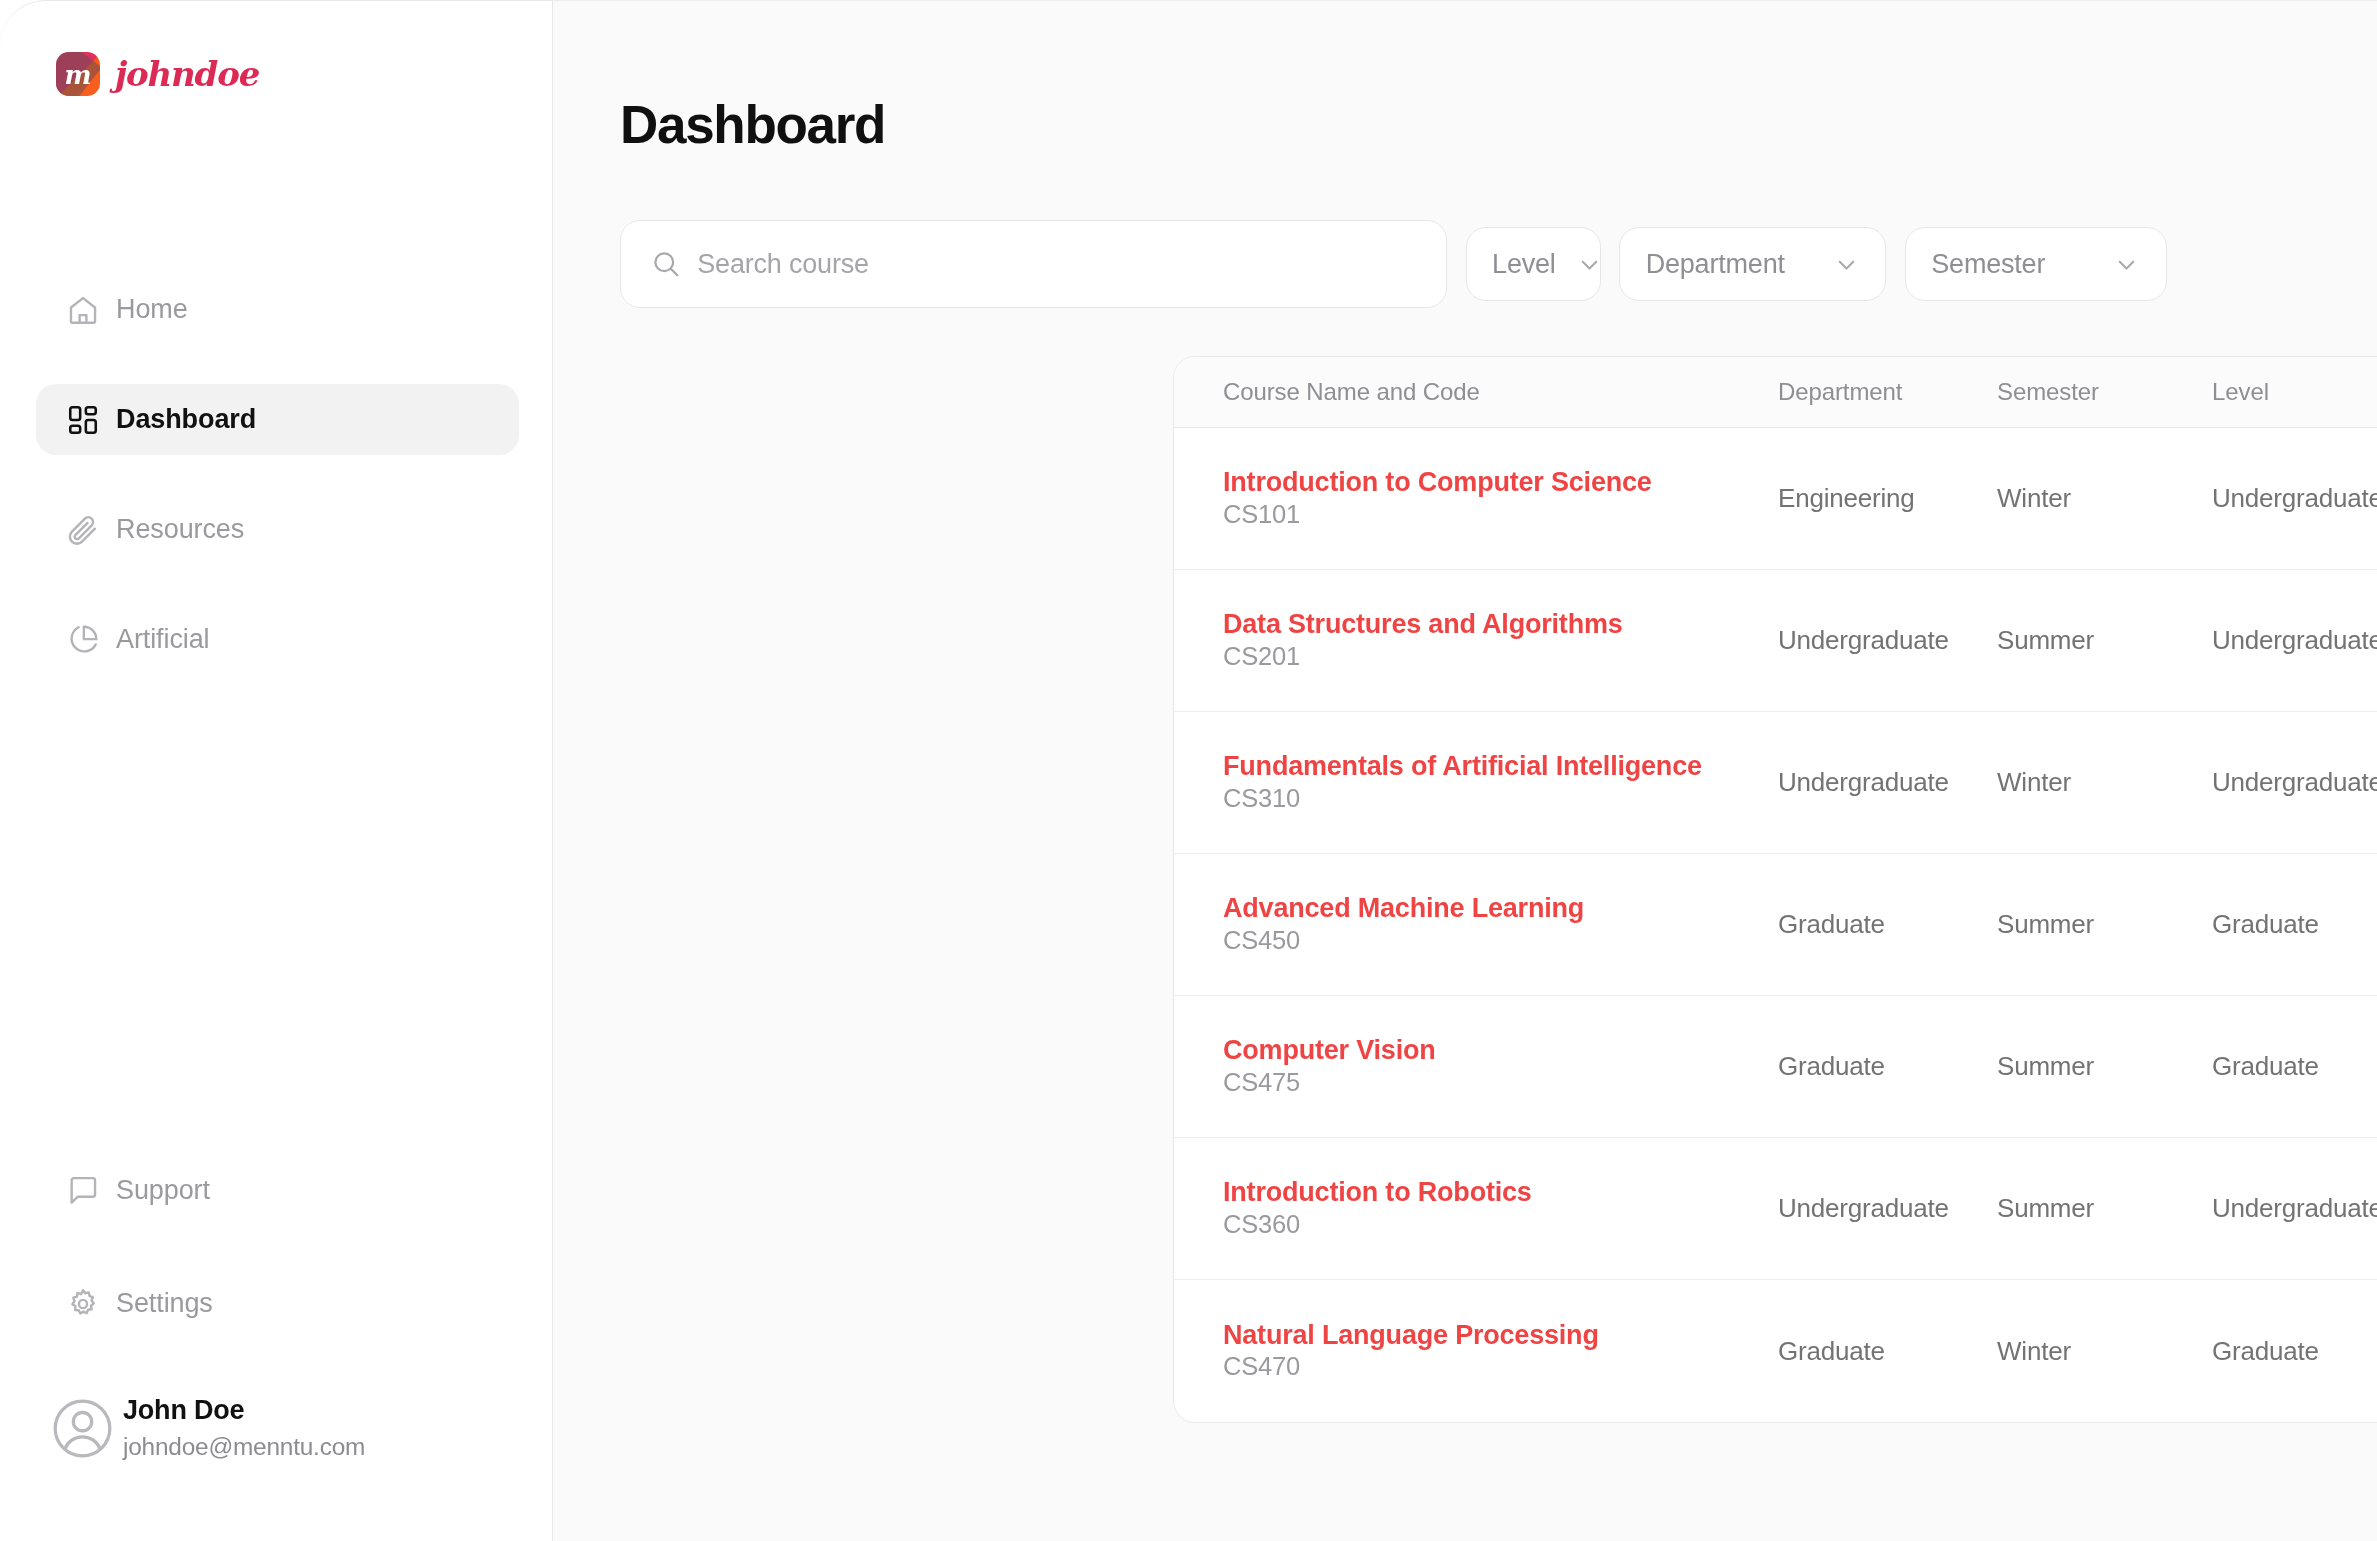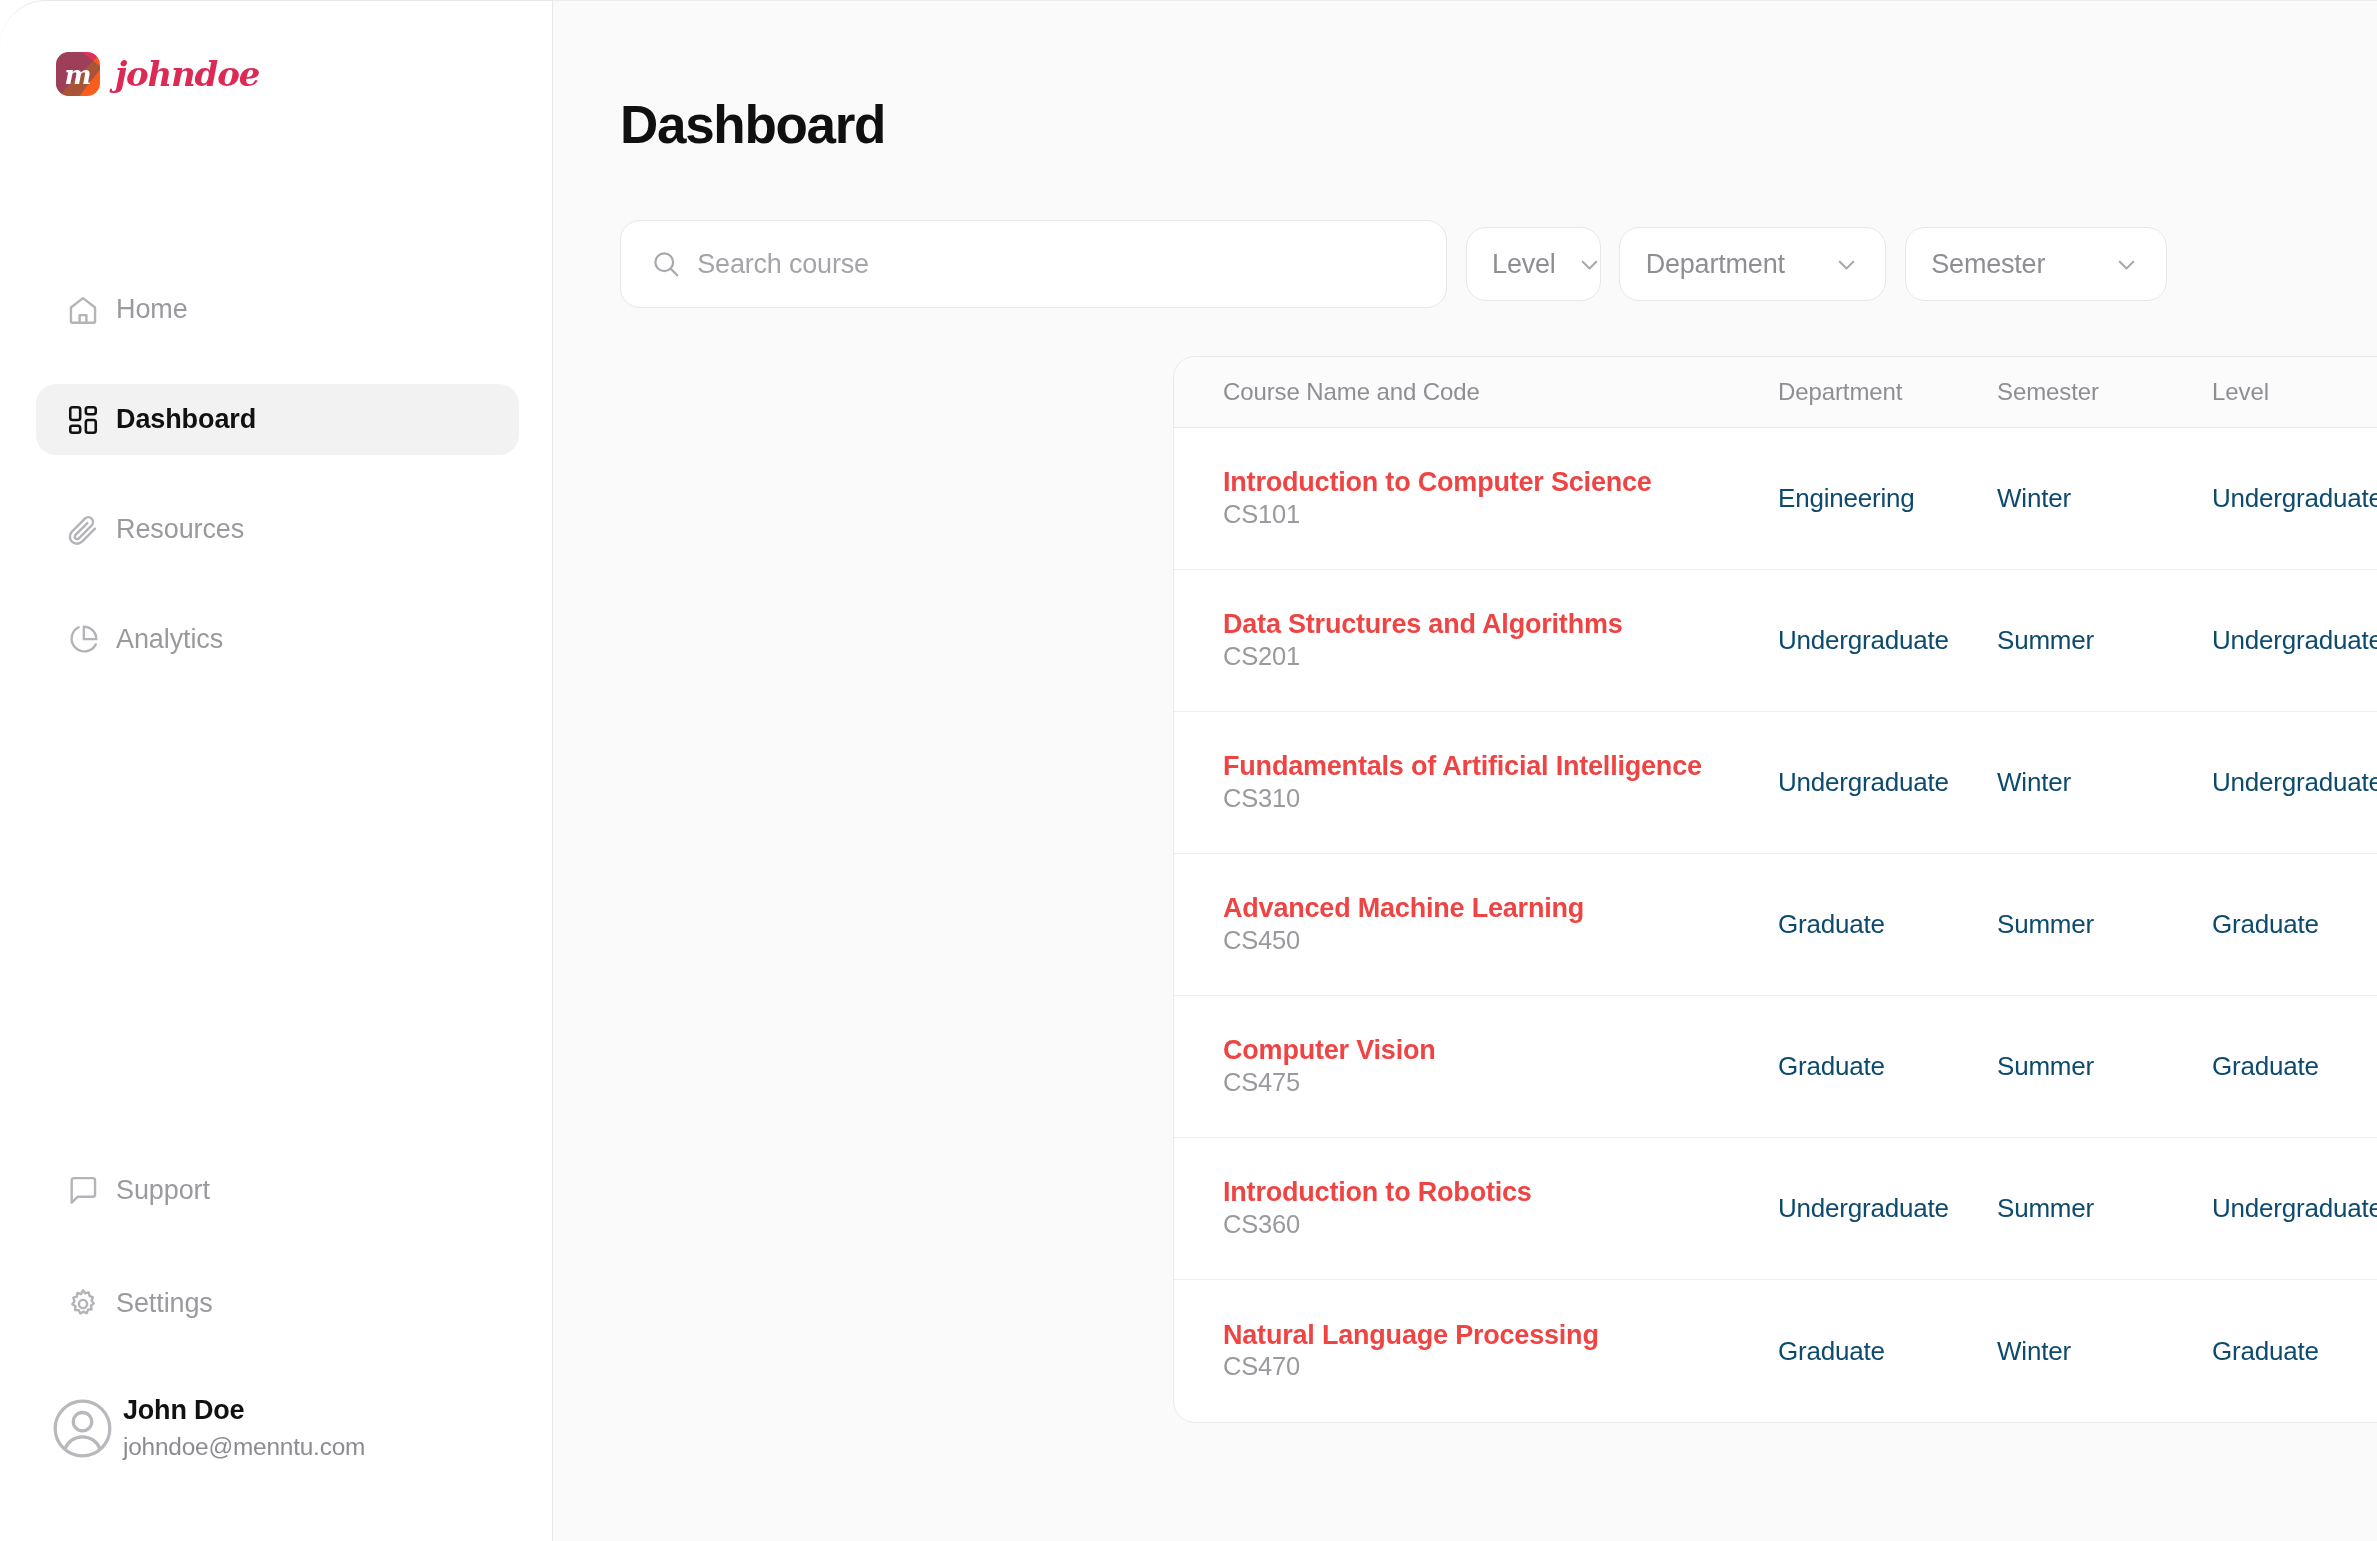--- a/index.html
+++ b/index.html
@@ -232,21 +232,21 @@
   }
   .course-code {
     font-size: 25.5px;
     font-weight: 400;
     color: #9a9a9e;
     letter-spacing: -0.2px;
     line-height: 1.25;
   }
   .cell-text {
     font-size: 26px;
-    color: #0c4a6e;
+    color: #737373;
     letter-spacing: -0.2px;
   }
 </style>
 </head>
 <body>
 
 <div id="app">
 
   <aside id="sidebar">
 
@@ -290,21 +290,21 @@
         <span>Resources</span>
       </div>
 
       <div class="nav-item">
         <span class="ico">
           <svg viewBox="0 0 24 24" fill="none" stroke="#b4b4b8" stroke-width="1.7" stroke-linecap="round" stroke-linejoin="round">
             <path d="M21 15.1A9 9 0 1 1 8.9 3"></path>
             <path d="M12.6 2.6A8.8 8.8 0 0 1 21.4 11.4h-8.8z"></path>
           </svg>
         </span>
-        <span>Analytics</span>
+        <span>Artificial</span>
       </div>
 
     </nav>
 
     <nav class="nav-group" id="nav-bottom">
 
       <div class="nav-item">
         <span class="ico">
           <svg viewBox="0 0 24 24" fill="none" stroke="#b4b4b8" stroke-width="1.7" stroke-linecap="round" stroke-linejoin="round">
             <path d="M20.5 4.5v10a1.6 1.6 0 0 1-1.6 1.6H8.2L4 20.2V4.5a1.6 1.6 0 0 1 1.6-1.6h13.3a1.6 1.6 0 0 1 1.6 1.6z"></path>

